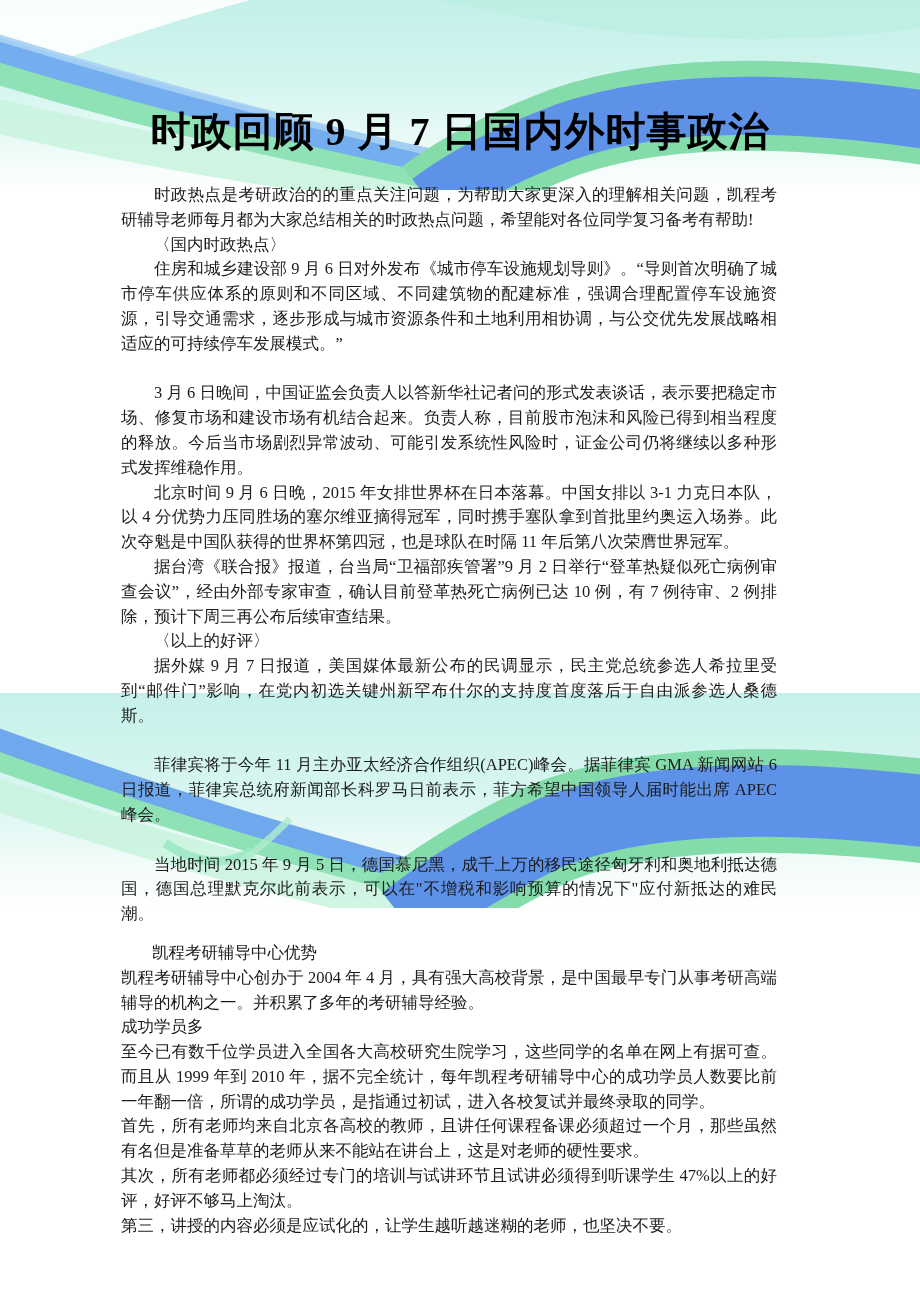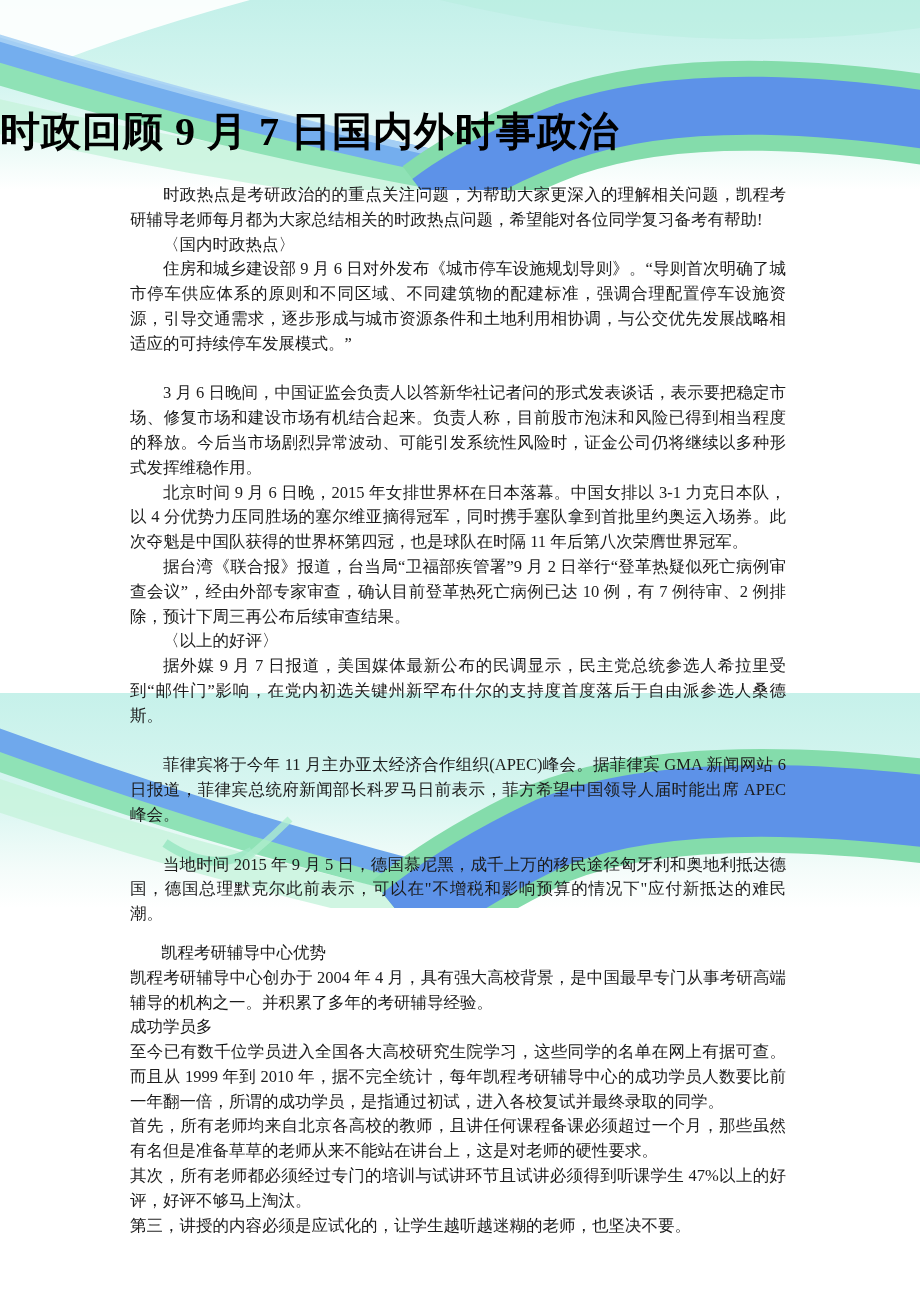--- a/index.html
+++ b/index.html
@@ -3,23 +3,23 @@
 <meta charset="utf-8">
 <style>
   html,body{margin:0;padding:0;background:#ffffff;}
   .page{position:relative;width:920px;height:1302px;background:#ffffff;overflow:hidden;
         font-family:"Liberation Serif","DejaVu Serif",serif;}
   .band{position:absolute;left:0;width:920px;z-index:0;}
   .band svg{display:block;}
   .band-top{top:0;height:190px;}
   .band-middle{top:693px;height:215px;}
   .doc-title{position:absolute;top:104px;left:0;width:920px;margin:0;z-index:2;
-             text-align:left;font-size:40px;font-weight:bold;color:#000000;
+             text-align:center;font-size:40px;font-weight:bold;color:#000000;
              letter-spacing:1px;white-space:nowrap;}
-  .content{position:absolute;left:130px;top:183px;width:656px;z-index:2;}
+  .content{position:absolute;left:121px;top:183px;width:656px;z-index:2;}
   .para{font-size:16.5px;line-height:24.8px;color:#1b1b1b;text-align:justify;
         margin:0;word-break:break-all;}
   .indent{text-indent:2em;}
   .sp-line{margin-top:24.8px;}
   .sp-small{margin-top:14px;margin-left:31px;}
 </style>
 </head>
 <body>
 
 <div class="page">

